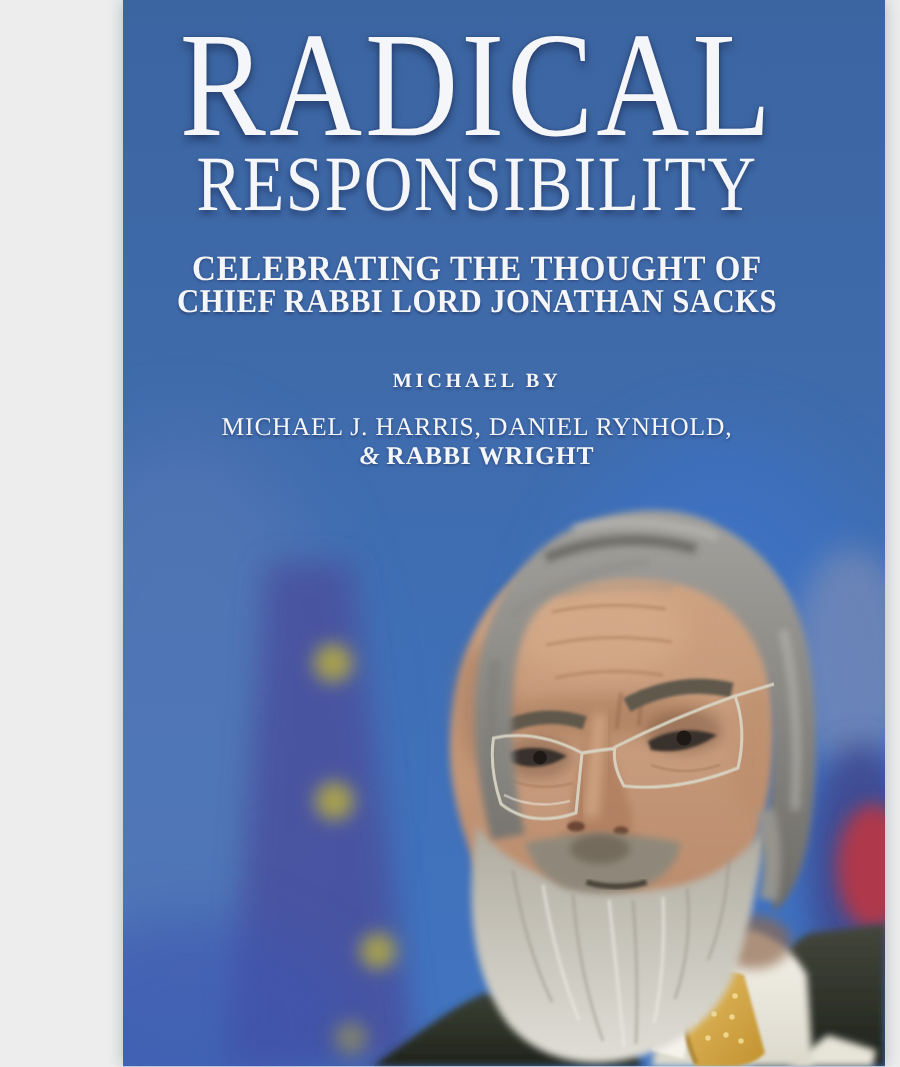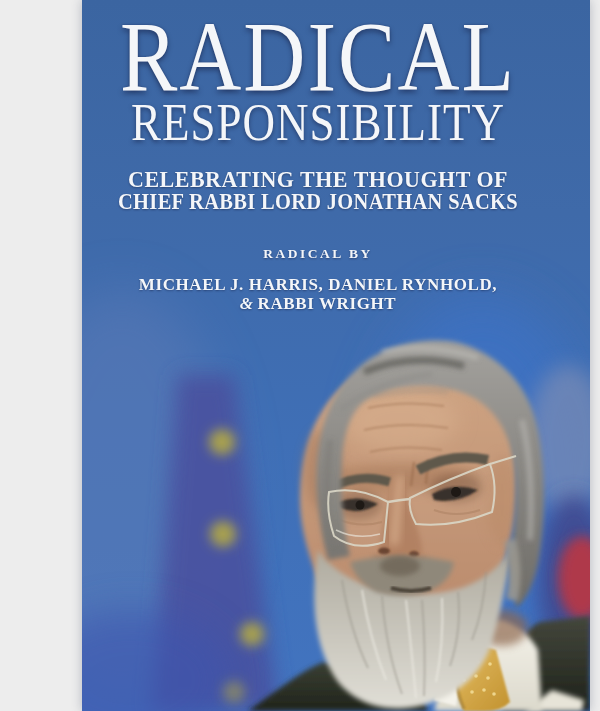--- a/index.html
+++ b/index.html
@@ -25,21 +25,21 @@
   .t1{top:4px;  font-size:86px;  letter-spacing:2px;   font-weight:400; transform:scaleY(1.16);
       text-shadow:0 3px 5px rgba(15,22,55,.5),0 0 2px rgba(25,30,70,.35);}
   .t2{top:96px; font-size:45px;  letter-spacing:1px;   font-weight:400; transform:scaleY(1.16);
       text-shadow:0 2px 4px rgba(15,22,55,.5);}
   .s1{top:166px;font-size:22px;  letter-spacing:.5px;  font-weight:600; transform:scaleY(1.08);
       text-shadow:0 1px 2px rgba(15,22,55,.45);}
   .s2{top:191px;font-size:20.5px;letter-spacing:.3px;  font-weight:700; transform:scaleY(1.08);
       text-shadow:0 1px 2px rgba(15,22,55,.45);}
   .eb{top:247px;font-size:13.5px;letter-spacing:2.5px; font-weight:700;
       text-shadow:0 1px 2px rgba(15,22,55,.45);}
-  .e1{top:276px;font-size:17px;  letter-spacing:.6px;  font-weight:700;
+  .e1{top:276px;font-size:17px;  letter-spacing:.6px;  font-weight:400;
       text-shadow:0 1px 2px rgba(15,22,55,.45);}
   .e2{top:295px;font-size:17px;  letter-spacing:.6px;  font-weight:600;
       text-shadow:0 1px 2px rgba(15,22,55,.45);}
   .e2 .amp{font-style:italic;margin-right:4px;}
 </style>
 </head>
 <body>
 
 <div class="stage">
   <div class="cover">
@@ -214,21 +214,21 @@
         <path d="M408,464 L434,456" stroke-width="2" fill="none"></path>
         <path d="M254,530 Q274,540 298,534" stroke="#eceadf" stroke-width="1.5" fill="none" opacity=".7"></path>
       </g>
     </svg>
 
     <div class="cover-text">
       <div class="t1">RADICAL</div>
       <div class="t2">RESPONSIBILITY</div>
       <div class="s1">CELEBRATING THE THOUGHT OF</div>
       <div class="s2">CHIEF RABBI LORD JONATHAN SACKS</div>
-      <div class="eb">RADICAL BY</div>
+      <div class="eb">MICHAEL BY</div>
       <div class="e1">MICHAEL J. HARRIS, DANIEL RYNHOLD,</div>
       <div class="e2">
         <span class="amp">&amp;</span><span>RABBI WRIGHT</span>
       </div>
     </div>
 
   </div>
 </div>
 
 </body></html>

